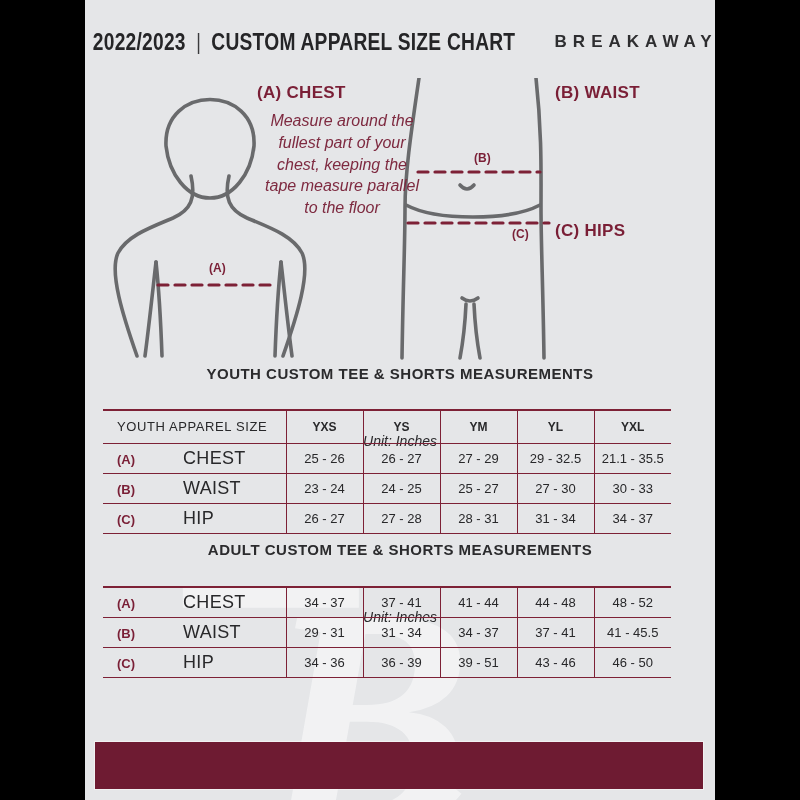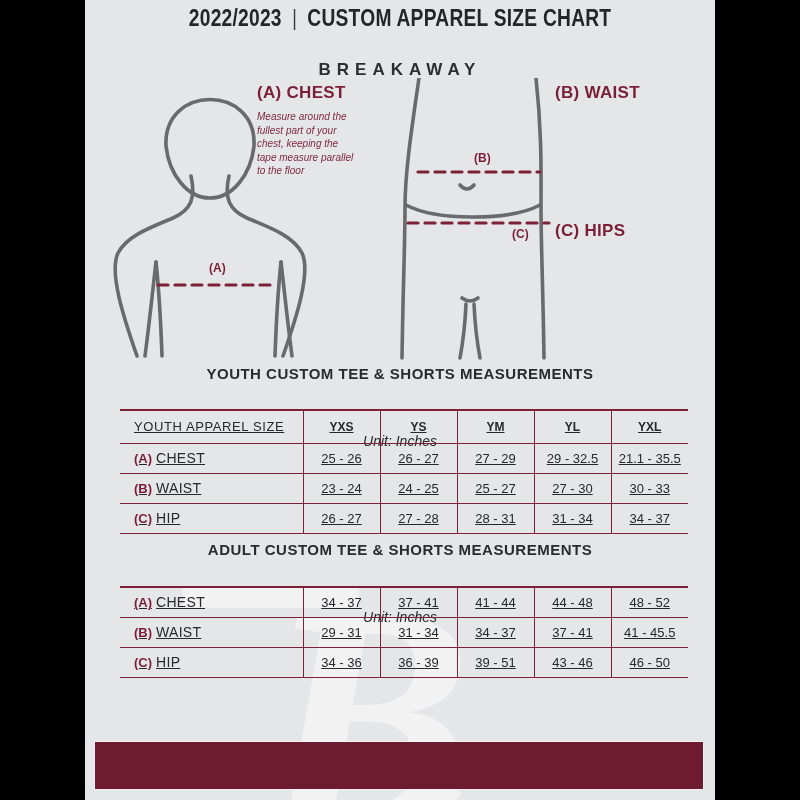--- a/index.html
+++ b/index.html
@@ -7,67 +7,67 @@
     width:800px;height:800px;background:#000;overflow:hidden;
     font-family:"Liberation Sans",sans-serif;
   }
   #doc{
     position:relative;width:630px;height:800px;margin-left:85px;
     background:#e5e6e8;overflow:hidden;
   }
   
   .header-bar{
     position:absolute;top:22px;left:0;right:0;height:40px;
-    display:flex;justify-content:center;align-items:center;gap:14px;z-index:1;flex-direction:column;
+    display:flex;justify-content:center;align-items:center;gap:14px;z-index:1;
   }
   .title-group{
     display:flex;align-items:center;gap:13px;
     font-weight:bold;font-size:24px;color:#252527;letter-spacing:.3px;
     transform:scaleX(.8);transform-origin:center;margin:0 -42px;white-space:nowrap;
   }
   .title-sep{font-weight:normal;color:#3a3a3c;font-size:22px;}
   .brand-name{font-weight:bold;font-size:17px;color:#2a2a2c;letter-spacing:6px;color:#2e2e30;}
   .logo-svg{display:block;}
   
   .guide-heading{
     position:absolute;font-weight:bold;font-size:17px;color:#7a1f36;letter-spacing:.3px;z-index:1;
   }
   .guide-text{
-    position:absolute;font-style:italic;font-size:10px;line-height:1.36;
-    color:#7e2a40;white-space:pre-line;z-index:1;
+    position:absolute;font-style:italic;font-size:16px;line-height:1.36;
+    color:#7e2a40;white-space:pre-line;z-index:1;text-align:center;
   }
   .fig{position:absolute;z-index:1;}
   .fig path{fill:none;stroke:#696a6c;stroke-width:3.6;stroke-linecap:round;}
   .fig .dash{stroke:#7d2136;stroke-width:3.2;stroke-dasharray:10 7;}
   .marker{
     position:absolute;font-weight:bold;font-size:12px;color:#7a1f36;z-index:1;
   }
   
   .tbl-title{
     position:absolute;left:0;right:0;text-align:center;z-index:1;
     font-weight:bold;font-size:15px;color:#2b2b2d;letter-spacing:.5px;
   }
   .tbl-unit{
     position:absolute;left:0;right:0;text-align:center;z-index:1;
     font-style:italic;font-size:14px;color:#2b2b2d;margin-top:48px;
   }
   table.size-table{
-    position:absolute;left:35px;width:568px;border-collapse:collapse;z-index:1;
+    position:absolute;left:18px;width:568px;border-collapse:collapse;z-index:1;
     border-top:2.5px solid #7d2136;border-bottom:1.6px solid #7d2136;
-    font-size:13px;color:#28282a;text-decoration:underline;
+    font-size:13px;color:#28282a;
   }
   table.size-table tr{height:30px;}
   table.size-table tr.head-row{height:33px;}
   table.size-table tr + tr{border-top:1.6px solid #7d2136;}
   table.size-table td{border-left:1.6px solid #7d2136;text-align:center;padding:0;}
   table.size-table td:first-child{border-left:none;text-align:left;padding-left:14px;}
   td.col-head{font-weight:bold;font-size:12px;}
   td.table-head-label{font-size:13px;letter-spacing:.6px;font-weight:normal;}
   .pfx{font-weight:bold;color:#7a1f36;margin-right:4px;}
-  .row-measure{font-size:14px;letter-spacing:.3px;}
+  .row-measure{font-size:18px;letter-spacing:.3px;margin-left:44px;}
   
   .footer-bar{
     position:absolute;left:10px;top:742px;width:608px;height:47px;
     background:#6e1b32;outline:1px solid rgba(255,255,255,.45);z-index:2;
   }
   .watermark{position:absolute;left:30px;top:530px;z-index:0;opacity:.5;}
 </style>
 </head>
 <body>
 

